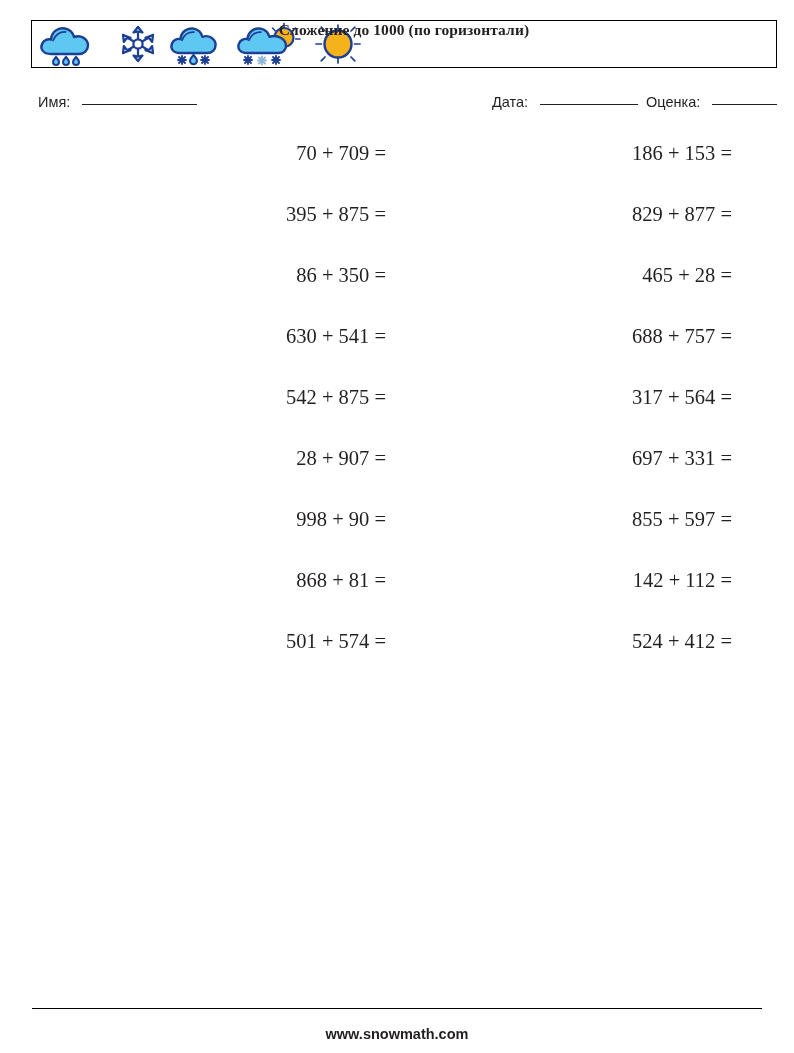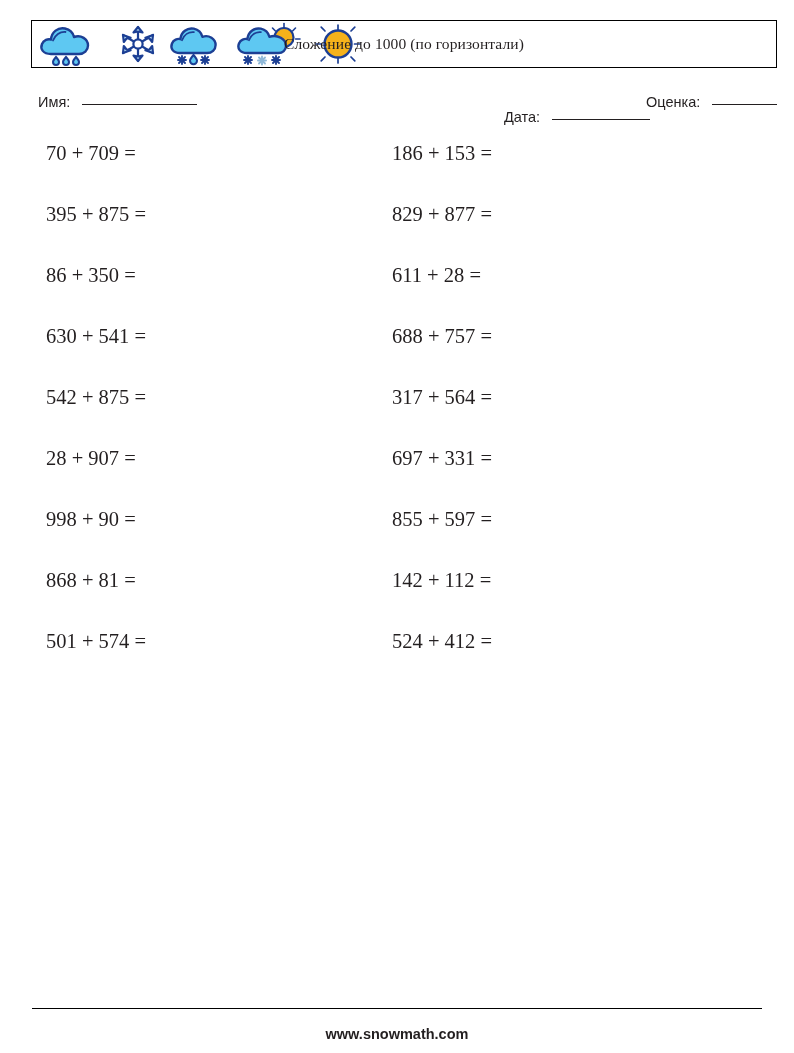--- a/index.html
+++ b/index.html
@@ -19,21 +19,21 @@
   
   .header-box {
     position: absolute;
     left: 31px;
     top: 20px;
     width: 746px;
     height: 48px;
     border: 1.6px solid #000000;
     box-sizing: border-box;
     display: flex;
-    align-items: center;
+    font-weight: bold;
   }
   .icon-strip {
     display: flex;
     align-items: center;
     height: 100%;
     padding-left: 5px;
     gap: 1px;
   }
   .icon-strip svg { display: block; }
 
@@ -61,40 +61,41 @@
     color: #231f20;
   }
   .meta-item {
     position: absolute;
     white-space: nowrap;
     display: flex;
     align-items: baseline;
     gap: 12px;
   }
   .meta-name  { left: 0px;   top: 0; }
-  .meta-date  { left: 466px; top: 0; margin-top: 15px; }
+  .meta-date  { left: 454px; top: 0; }
   .meta-grade { left: 608px; top: 0; }
 
   .rule {
     display: inline-block;
     border-bottom: 1.3px solid #231f20;
     height: 0;
     position: relative;
     top: -2px;
   }
   .rule-name  { width: 115px; }
   .rule-date  { width: 98px; }
   .rule-grade { width: 65px; }
 
   
   .problems {
     position: absolute;
     left: 0;
     top: 138px;
     width: 794px;
+    text-align: right;
   }
   .prob-row {
     display: flex;
     height: 61px;
     align-items: flex-start;
   }
   .prob-cell {
     width: 340px;
     font-family: "Liberation Serif", serif;
     font-size: 20.5px;
@@ -261,21 +262,21 @@
   <div class="prob-row">
     <div class="prob-cell col-left">70 + 709 =</div>
     <div class="prob-cell col-right">186 + 153 =</div>
   </div>
   <div class="prob-row">
     <div class="prob-cell col-left">395 + 875 =</div>
     <div class="prob-cell col-right">829 + 877 =</div>
   </div>
   <div class="prob-row">
     <div class="prob-cell col-left">86 + 350 =</div>
-    <div class="prob-cell col-right">611 + 28 =</div>
+    <div class="prob-cell col-right">465 + 28 =</div>
   </div>
   <div class="prob-row">
     <div class="prob-cell col-left">630 + 541 =</div>
     <div class="prob-cell col-right">688 + 757 =</div>
   </div>
   <div class="prob-row">
     <div class="prob-cell col-left">542 + 875 =</div>
     <div class="prob-cell col-right">317 + 564 =</div>
   </div>
   <div class="prob-row">

